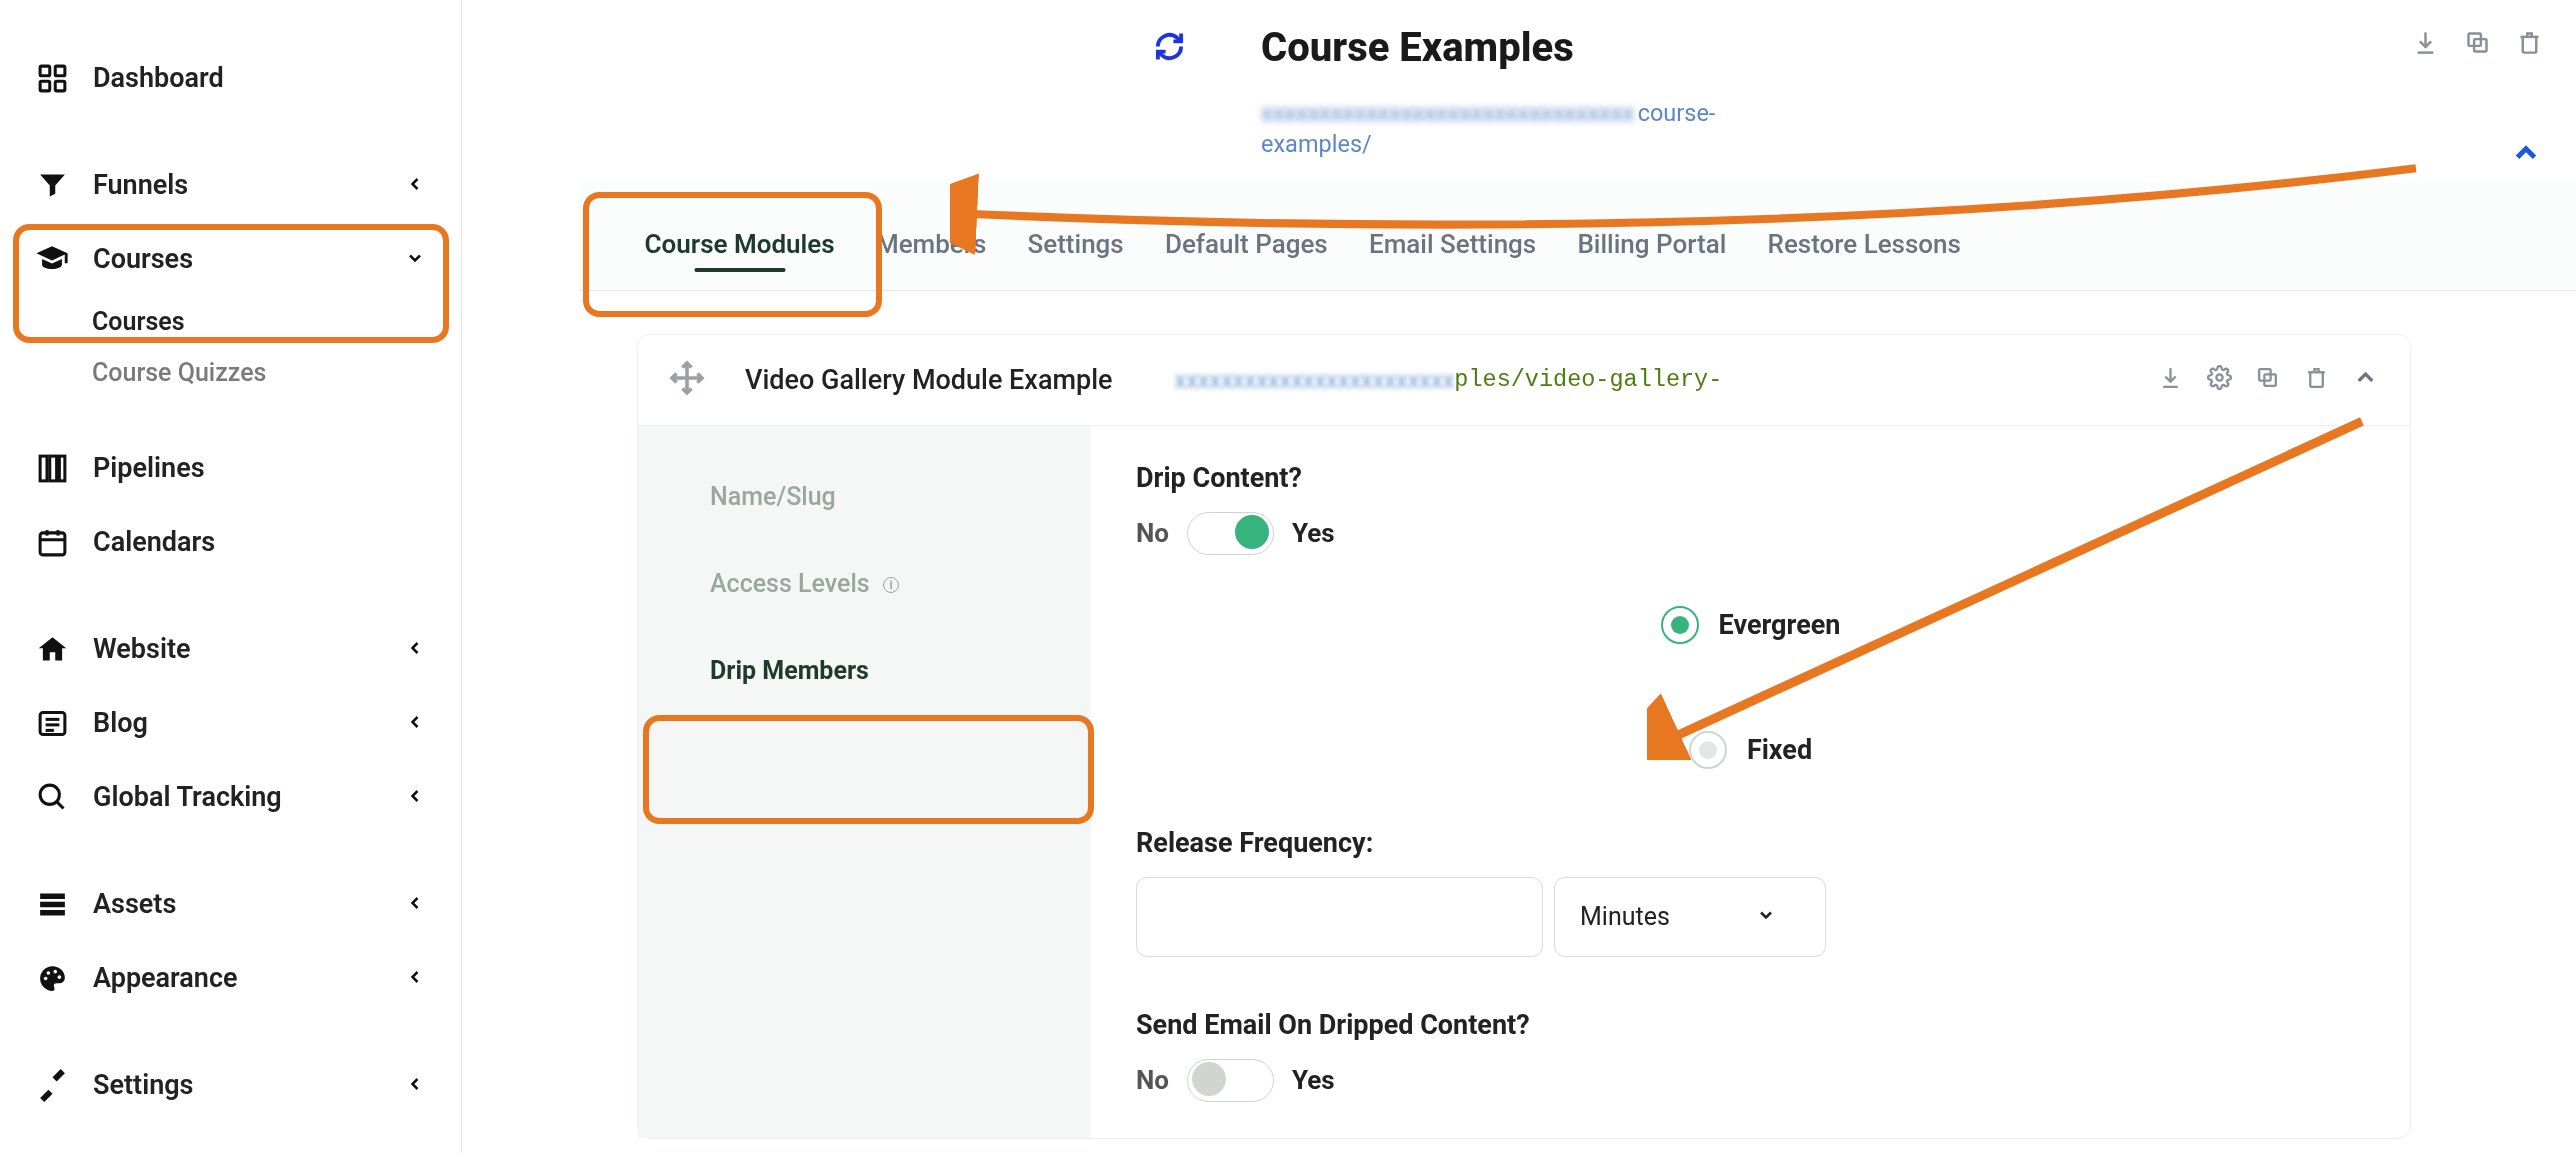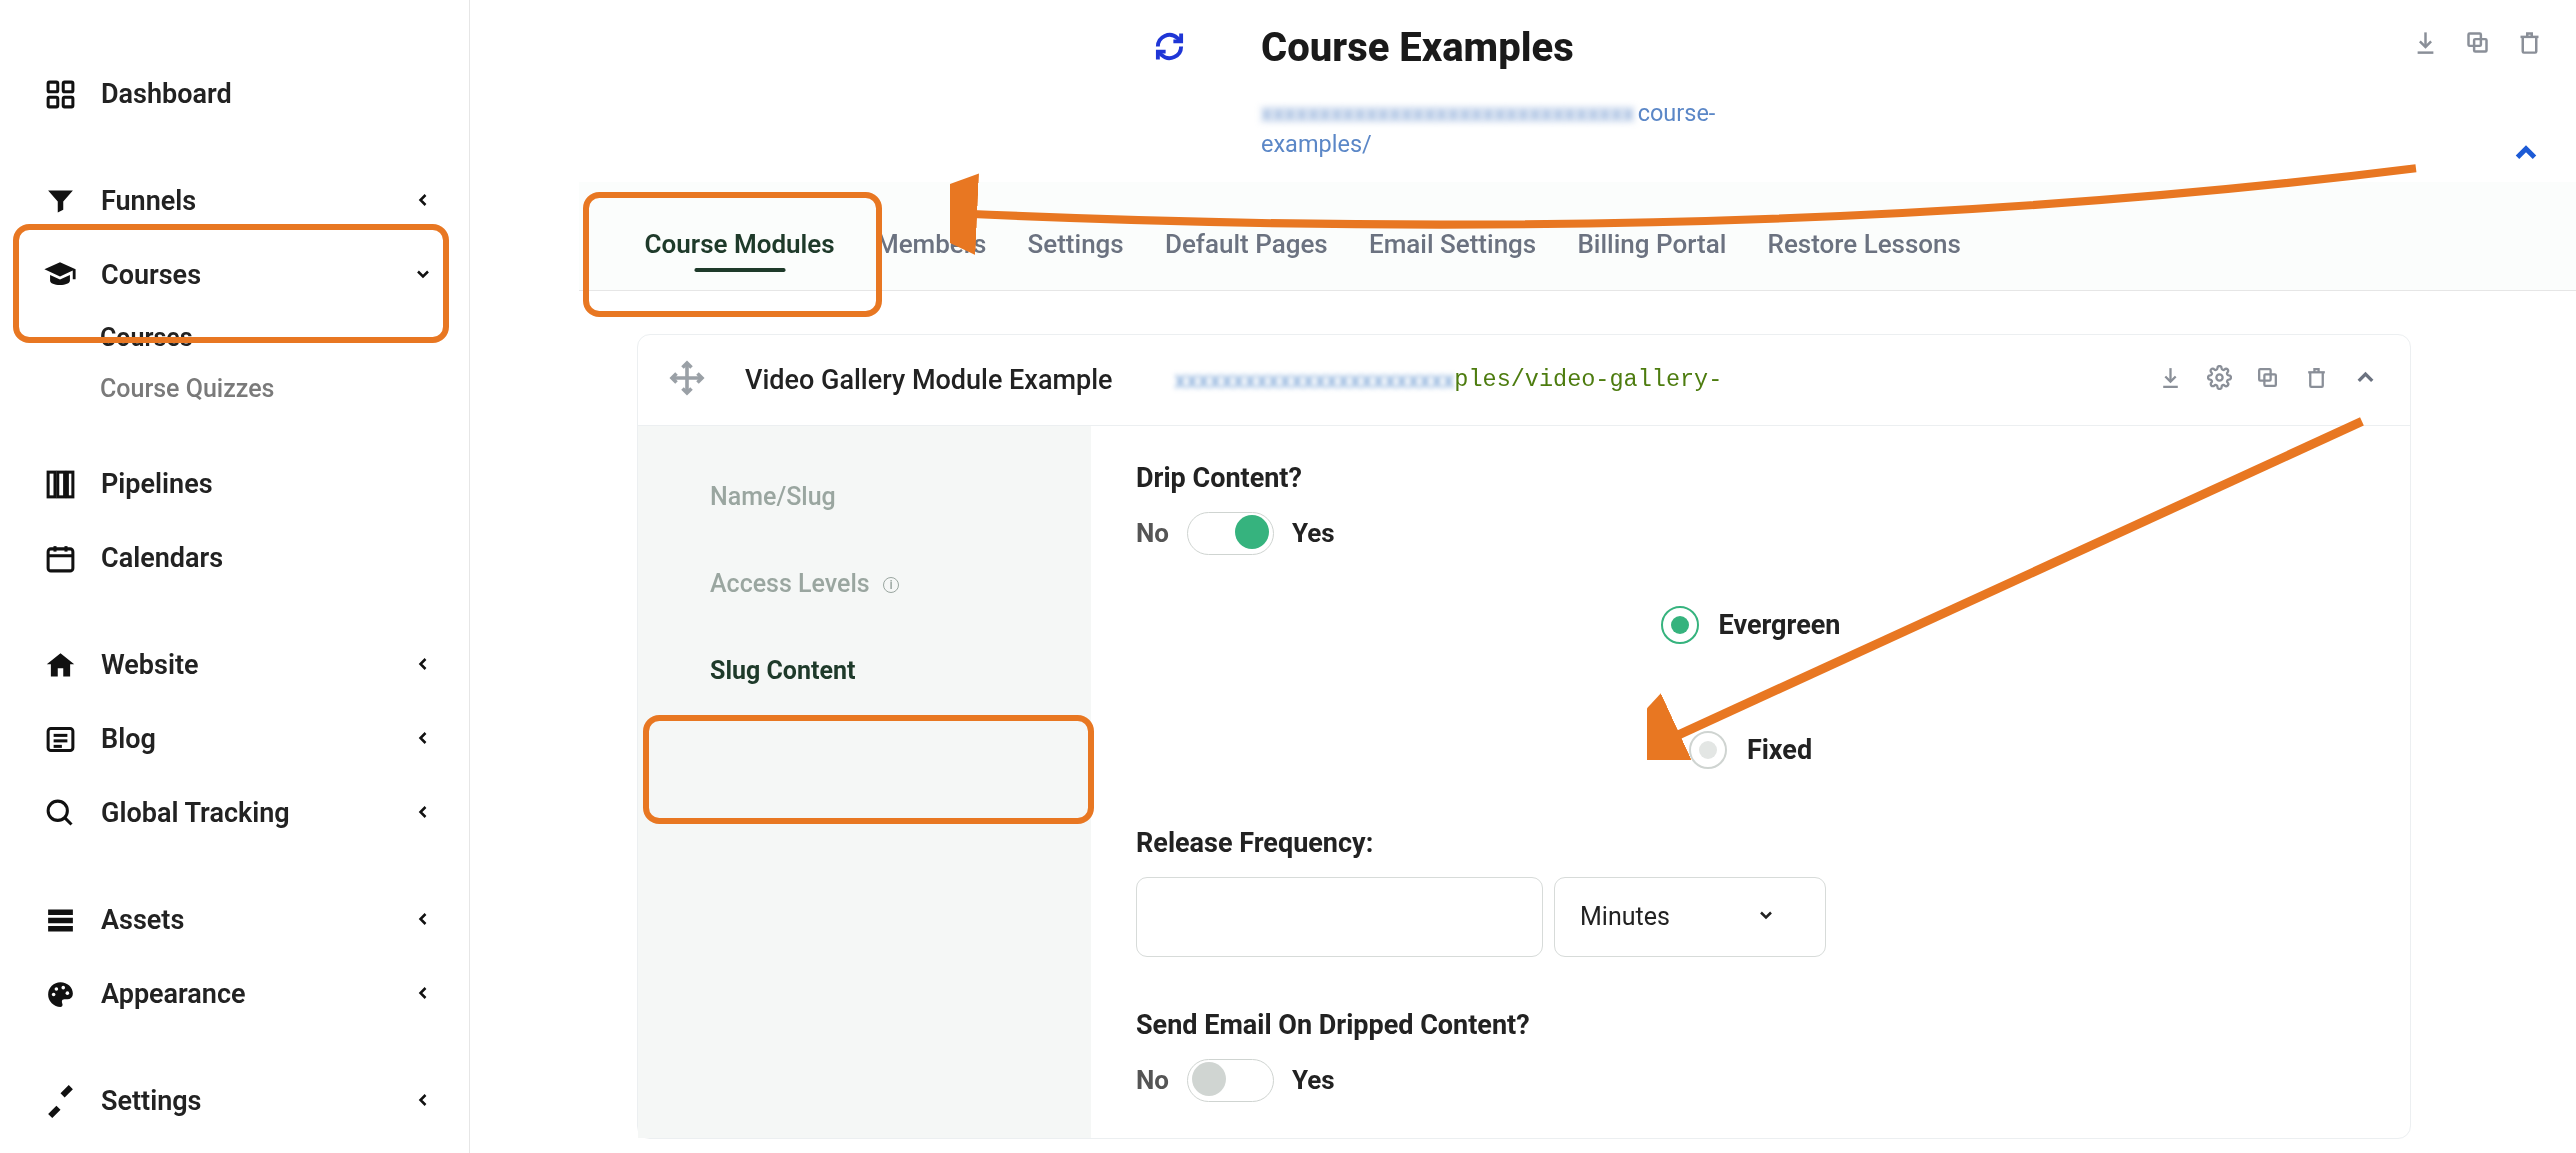--- a/index.html
+++ b/index.html
@@ -1,19 +1,19 @@
 <!DOCTYPE html>
 <html style="font-size:14.5px"><head>
 <meta charset="utf-8">
 <style>
 * { box-sizing: border-box; margin: 0; padding: 0; }
 body { font-family: -apple-system, BlinkMacSystemFont, "Segoe UI", Roboto, "Helvetica Neue", Arial, sans-serif; background: #fff; color: #1a1a1a; width: 2576px; height: 1153px; overflow: hidden; position: relative; }
 
 
-.sidebar { position: absolute; left: 8px; top: 0; width: 462px; height: 100%; border-right: 0.9px solid #e6e6e6; padding-top: 57px; }
+.sidebar { position: absolute; left: 0; top: 0; width: 462px; height: 100%; border-right: 0.9px solid #e6e6e6; padding-top: 41px; }
 .side-item { display: flex; align-items: center; padding: 18px 36px 18px 33px; font-size: 27px; font-weight: 600; color: #222; cursor: pointer; position: relative; }
 .side-item .chev { margin-left: auto; color: #222; }
 .side-item .icon { width: 38px; height: 38px; display: inline-flex; align-items: center; justify-content: center; margin-right: 22px; }
 .side-sub { padding: 11px 36px 11px 92px; font-size: 25px; font-weight: 600; color: #222; cursor: pointer; }
 .side-sub.muted { color: #7a7a7a; font-weight: 500; }
 .side-spacer-sm { height: 33px; }
 
 
 .hl { position: absolute; border: 6.3px solid #e87722; border-radius: 16.3px; pointer-events: none; z-index: 50; }
 
@@ -329,21 +329,21 @@
       </div>
     </div>
 
     <div class="module-body">
       <div class="module-nav">
         <div class="mnav-item">Name/Slug</div>
         <div class="mnav-item">
           <span>Access Levels</span>
           <span class="info-icon">i</span>
         </div>
-        <div class="mnav-item active">Slug Content</div>
+        <div class="mnav-item active">Drip Members</div>
       </div>
 
       <div class="module-content">
         <div class="mc-label">Drip Content?</div>
         <div class="toggle-row">
           <span class="txt">No</span>
           <div class="toggle on">
               <div class="knob"></div>
             </div>
           <span class="txt" style="color:#222">Yes</span>

